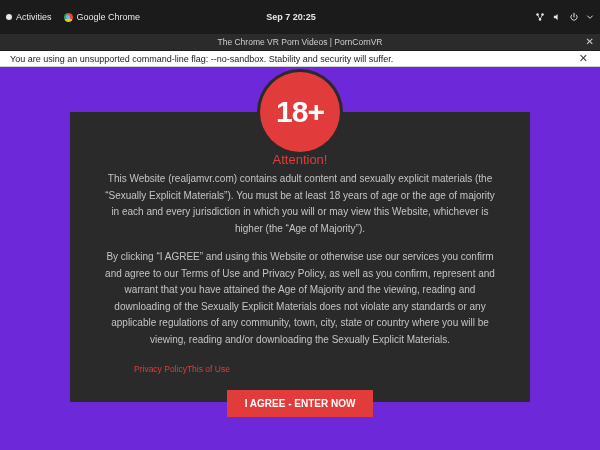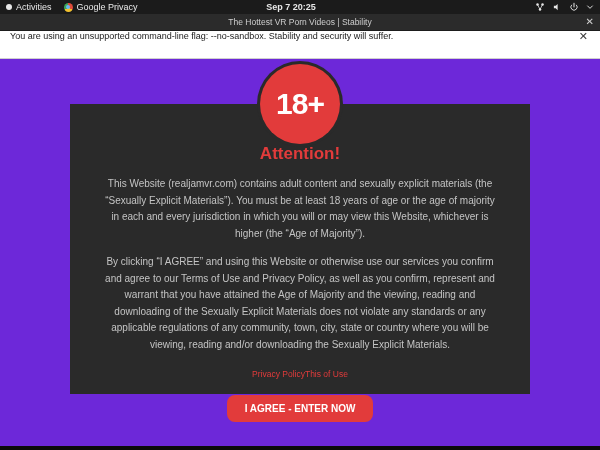--- a/index.html
+++ b/index.html
@@ -6,21 +6,21 @@
   html, body {
     width: 600px; height: 450px;
     background: #000;
     font-family: "Liberation Sans", sans-serif;
     overflow: hidden;
   }
   .screen { position: relative; width: 600px; height: 450px; background: #0b0b0b; }
 
   
   .topbar {
-    height: 14px; background: #1b1b1b; color: #e8e8e8;
+    height: 34px; background: #1b1b1b; color: #e8e8e8;
     display: flex; align-items: center; font-size: 9px;
     position: relative; padding: 0 6px;
   }
   .tb-left { display: flex; align-items: center; gap: 12px; }
   .tb-item { display: flex; align-items: center; gap: 4px; cursor: default; }
   .dot-activities {
     width: 6px; height: 6px; border-radius: 50%;
     background: #e8e8e8; display: inline-block;
   }
   .chrome-icon {
@@ -48,22 +48,22 @@
     font-size: 8.5px; position: relative; border-bottom: 1px solid #1d1d1d;
   }
   .titlebar .title { max-width: 480px; overflow: hidden; white-space: nowrap; text-overflow: ellipsis; }
   .win-close {
     position: absolute; right: 6px; top: 50%; transform: translateY(-50%);
     font-size: 10px; color: #d0d0d0; cursor: pointer; line-height: 1;
   }
 
   
   .infobar {
-    height: 28px; background: #ffffff; color: #1a1a1a;
-    display: flex; padding: 0 10px;
+    height: 16px; background: #ffffff; color: #1a1a1a;
+    display: flex; align-items: center; padding: 0 10px;
     font-size: 9px; border-bottom: 1px solid #cfcfcf; position: relative;
   }
   .infobar .msg { flex: 1; }
   .infobar .close {
     font-size: 11px; color: #3c3c3c; cursor: pointer; line-height: 1;
     padding: 0 2px;
   }
 
   
   .page {
@@ -77,53 +77,53 @@
   }
   .badge {
     position: absolute; left: 50%; top: -40px; transform: translateX(-50%);
     width: 80px; height: 80px; border-radius: 50%;
     background: #e23b3b; color: #fff;
     display: flex; align-items: center; justify-content: center;
     font-size: 30px; font-weight: bold; letter-spacing: -1px;
     box-shadow: 0 0 0 3px #2a2a2a;
   }
   .attention {
-    color: #e23b3b; font-size: 17px; font-weight: bold;
-    margin-top: 6px; margin-bottom: 12px;
+    color: #e23b3b; font-size: 13px; font-weight: normal;
+    margin-top: 6px; margin-bottom: 4px;
   }
   .para {
     font-size: 10px; line-height: 1.65; color: #c4c4c4;
     margin: 0 6px 12px; text-align: center;
   }
   .links {
-    display: flex; justify-content: center;
+    display: flex; justify-content: flex-start;
     margin: 16px 36px 0; font-size: 8.5px;
   }
   .links a { color: #e23b3b; text-decoration: none; cursor: pointer; }
   .agree-wrap { margin-top: 16px; }
   .agree-btn {
     background: #e23b3b; color: #fff; border: none;
     font-size: 10px; font-weight: bold; font-family: "Liberation Sans", sans-serif;
-    padding: 8px 18px; border-radius: 8px; cursor: pointer;
+    padding: 8px 18px; border-radius: 0; cursor: pointer;
   }
 </style>
 </head>
 <body>
 
 <div class="screen">
 
   <div class="topbar">
     <div class="tb-left">
       <div class="tb-item">
         <span class="dot-activities"></span>
         <span>Activities</span>
       </div>
       <div class="tb-item">
         <span class="chrome-icon"></span>
-        <span>Google Privacy</span>
+        <span>Google Chrome</span>
       </div>
     </div>
 
     <div class="tb-center">Sep 7  20:25</div>
 
     <div class="tb-right">
       <svg class="sys-icon" width="10" height="10" viewBox="0 0 16 16">
         <circle cx="4" cy="4" r="2" fill="#e8e8e8"></circle>
           <circle cx="12" cy="4" r="2" fill="#e8e8e8"></circle>
         <circle cx="8" cy="12" r="2" fill="#e8e8e8"></circle>
@@ -136,21 +136,21 @@
         <path d="M8 2 v6" stroke="#e8e8e8" stroke-width="1.6" fill="none" stroke-linecap="round"></path>
         <path d="M4.5 4.5 a5 5 0 1 0 7 0" stroke="#e8e8e8" stroke-width="1.4" fill="none"></path>
       </svg>
       <svg class="sys-icon" width="8" height="8" viewBox="0 0 12 12">
         <path d="M2 4 L6 8 L10 4" stroke="#e8e8e8" stroke-width="1.4" fill="none"></path>
       </svg>
     </div>
   </div>
 
   <div class="titlebar">
-    <div class="title">The Hottest VR Porn Videos | Stability</div>
+    <div class="title">The Chrome VR Porn Videos | PornCornVR</div>
     <div class="win-close">✕</div>
   </div>
 
   <div class="infobar">
     <div class="msg">You are using an unsupported command-line flag: --no-sandbox. Stability and security will suffer.</div>
     <div class="close">✕</div>
   </div>
 
   <div class="page">
     <div class="modal">

